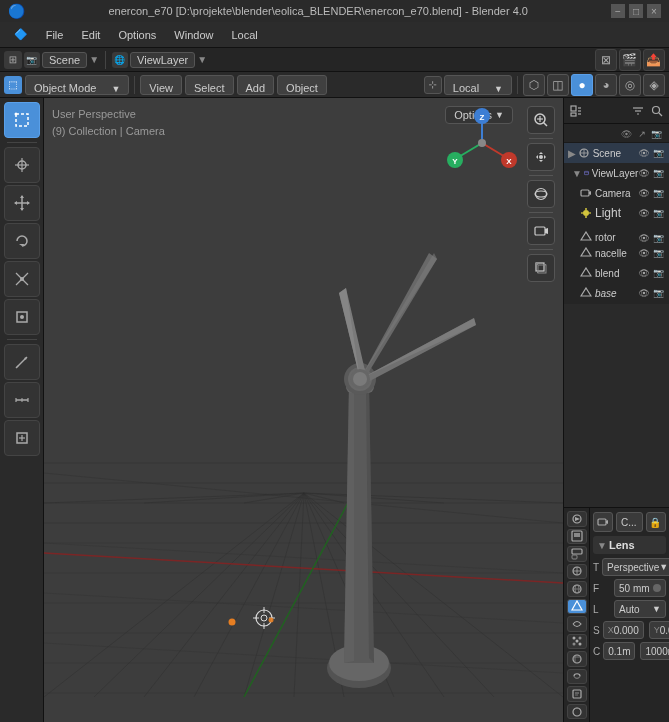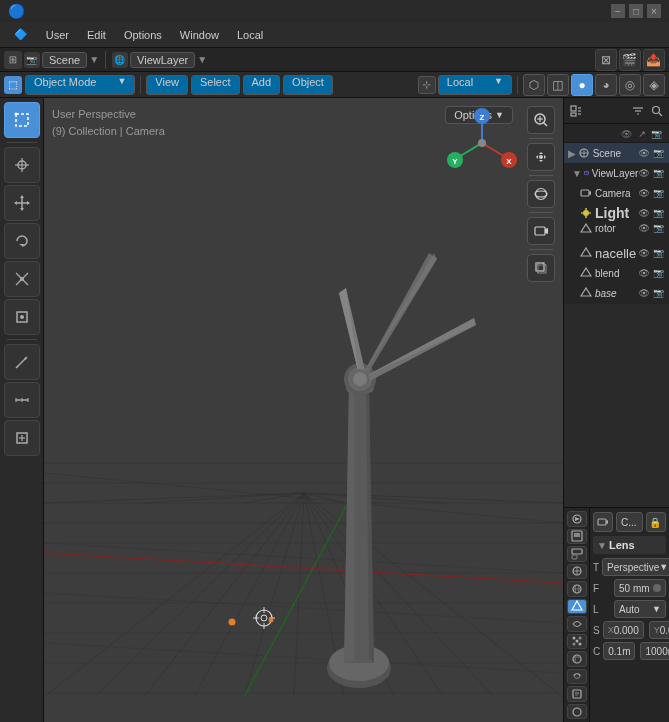--- a/index.html
+++ b/index.html
@@ -247,27 +247,27 @@
       background: #2a2a2a;
       display: flex;
       align-items: center;
       padding: 0 4px;
       gap: 3px;
       border-bottom: 1px solid #111;
     }
     .header-btn {
       height: 20px;
       padding: 0 8px;
-      background: #0369a1;
+      background: #404040;
       border: 1px solid #555;
       border-radius: 3px;
       font-size: 11px;
       color: #ccc;
       cursor: pointer;
-      display: flex; align-items: flex-start; gap: 21px;
+      display: flex; align-items: flex-end; gap: 15px;
     }
     .header-sep { width: 1px; height: 18px; background: #444; margin: 0 2px; }
     .header-spacer { flex: 1; }
     .header-icon-btn {
       width: 22px; height: 22px;
       background: #383838;
       border: 1px solid #555;
       border-radius: 3px;
       display: flex; align-items: center; justify-content: center;
       font-size: 12px; color: #aaa; cursor: pointer;
@@ -277,30 +277,31 @@
     .scene-svg {
       width: 100%;
       height: 100%;
     }
   </style>
 </head>
 <body>
 
 <div id="title-bar">
   <div style="font-size:14px;">🔵</div>
+  <div class="title-text">enercon_e70 [D:\projekte\blender\eolica_BLENDER\enercon_e70.blend] - Blender 4.0</div>
   <div class="win-controls">
     <button class="win-btn">−</button>
     <button class="win-btn">□</button>
     <button class="win-btn close">×</button>
   </div>
 </div>
 
 <div id="menu-bar">
   <div class="menu-item">🔷</div>
-  <div class="menu-item">User</div>
+  <div class="menu-item">File</div>
   <div class="menu-item">Edit</div>
   <div class="menu-item">Options</div>
   <div class="menu-item">Window</div>
   <div class="menu-item">Local</div>
 </div>
 
 <div id="workspace-tabs">
   <div style="display:flex;gap:2px;align-items:center;">
     <div style="width:18px;height:18px;background:#3a3a3a;border-radius:3px;display:flex;align-items:center;justify-content:center;font-size:10px;color:#aaa;cursor:pointer;">⊞</div>
     <div style="display:flex;align-items:center;gap:2px;">
@@ -680,39 +681,39 @@
         </div>
 
         <div style="display:flex;align-items:center;height:20px;padding:0 2px 0 16px;cursor:pointer;">
           <svg width="12" height="12" viewBox="0 0 12 12" style="margin-right:3px;">
             <circle cx="6" cy="6" r="3" fill="#ffee44" opacity="0.8"></circle>
             <line x1="6" y1="1" x2="6" y2="3" stroke="#ffee44" stroke-width="1.2"></line>
             <line x1="6" y1="9" x2="6" y2="11" stroke="#ffee44" stroke-width="1.2"></line>
             <line x1="1" y1="6" x2="3" y2="6" stroke="#ffee44" stroke-width="1.2"></line>
             <line x1="9" y1="6" x2="11" y2="6" stroke="#ffee44" stroke-width="1.2"></line>
           </svg>
-          <span style="font-size:14px;color:#ccc;flex:1;font-weight:bold;">Light</span>
+          <span style="font-size:12px;color:#ccc;flex:1;">Light</span>
           <span style="font-size:9px;color:#aaa;margin-right:4px;">👁</span>
           <span style="font-size:9px;color:#aaa;margin-right:2px;">📷</span>
         </div>
 
-        <div style="display:flex;align-items:flex-start;height:20px;padding:0 2px 0 16px;cursor:pointer;">
+        <div style="display:flex;align-items:flex-end;height:20px;padding:0 2px 0 16px;cursor:pointer;">
           <svg width="12" height="12" viewBox="0 0 12 12" style="margin-right:3px;">
             <polygon points="6,1 11,9 1,9" fill="none" stroke="#aaa" stroke-width="1.2"></polygon>
           </svg>
           <span style="font-size:10px;color:#ccc;flex:1;">rotor</span>
           <span style="font-size:9px;color:#aaa;margin-right:4px;">👁</span>
           <span style="font-size:9px;color:#aaa;margin-right:2px;">📷</span>
         </div>
 
         <div style="display:flex;align-items:center;height:20px;padding:0 2px 0 16px;cursor:pointer;">
           <svg width="12" height="12" viewBox="0 0 12 12" style="margin-right:3px;">
             <polygon points="6,1 11,9 1,9" fill="none" stroke="#aaa" stroke-width="1.2"></polygon>
           </svg>
-          <span style="font-size:13px;color:#ccc;flex:1;">nacelle</span>
+          <span style="font-size:10px;color:#ccc;flex:1;">nacelle</span>
           <span style="font-size:9px;color:#aaa;margin-right:4px;">👁</span>
           <span style="font-size:9px;color:#aaa;margin-right:2px;">📷</span>
         </div>
 
         <div style="display:flex;align-items:center;height:20px;padding:0 2px 0 16px;cursor:pointer;">
           <svg width="12" height="12" viewBox="0 0 12 12" style="margin-right:3px;">
             <polygon points="6,1 11,9 1,9" fill="none" stroke="#aaa" stroke-width="1.2"></polygon>
           </svg>
           <span style="font-size:10px;color:#ccc;flex:1;">blend</span>
           <span style="font-size:9px;color:#aaa;margin-right:4px;">👁</span>

